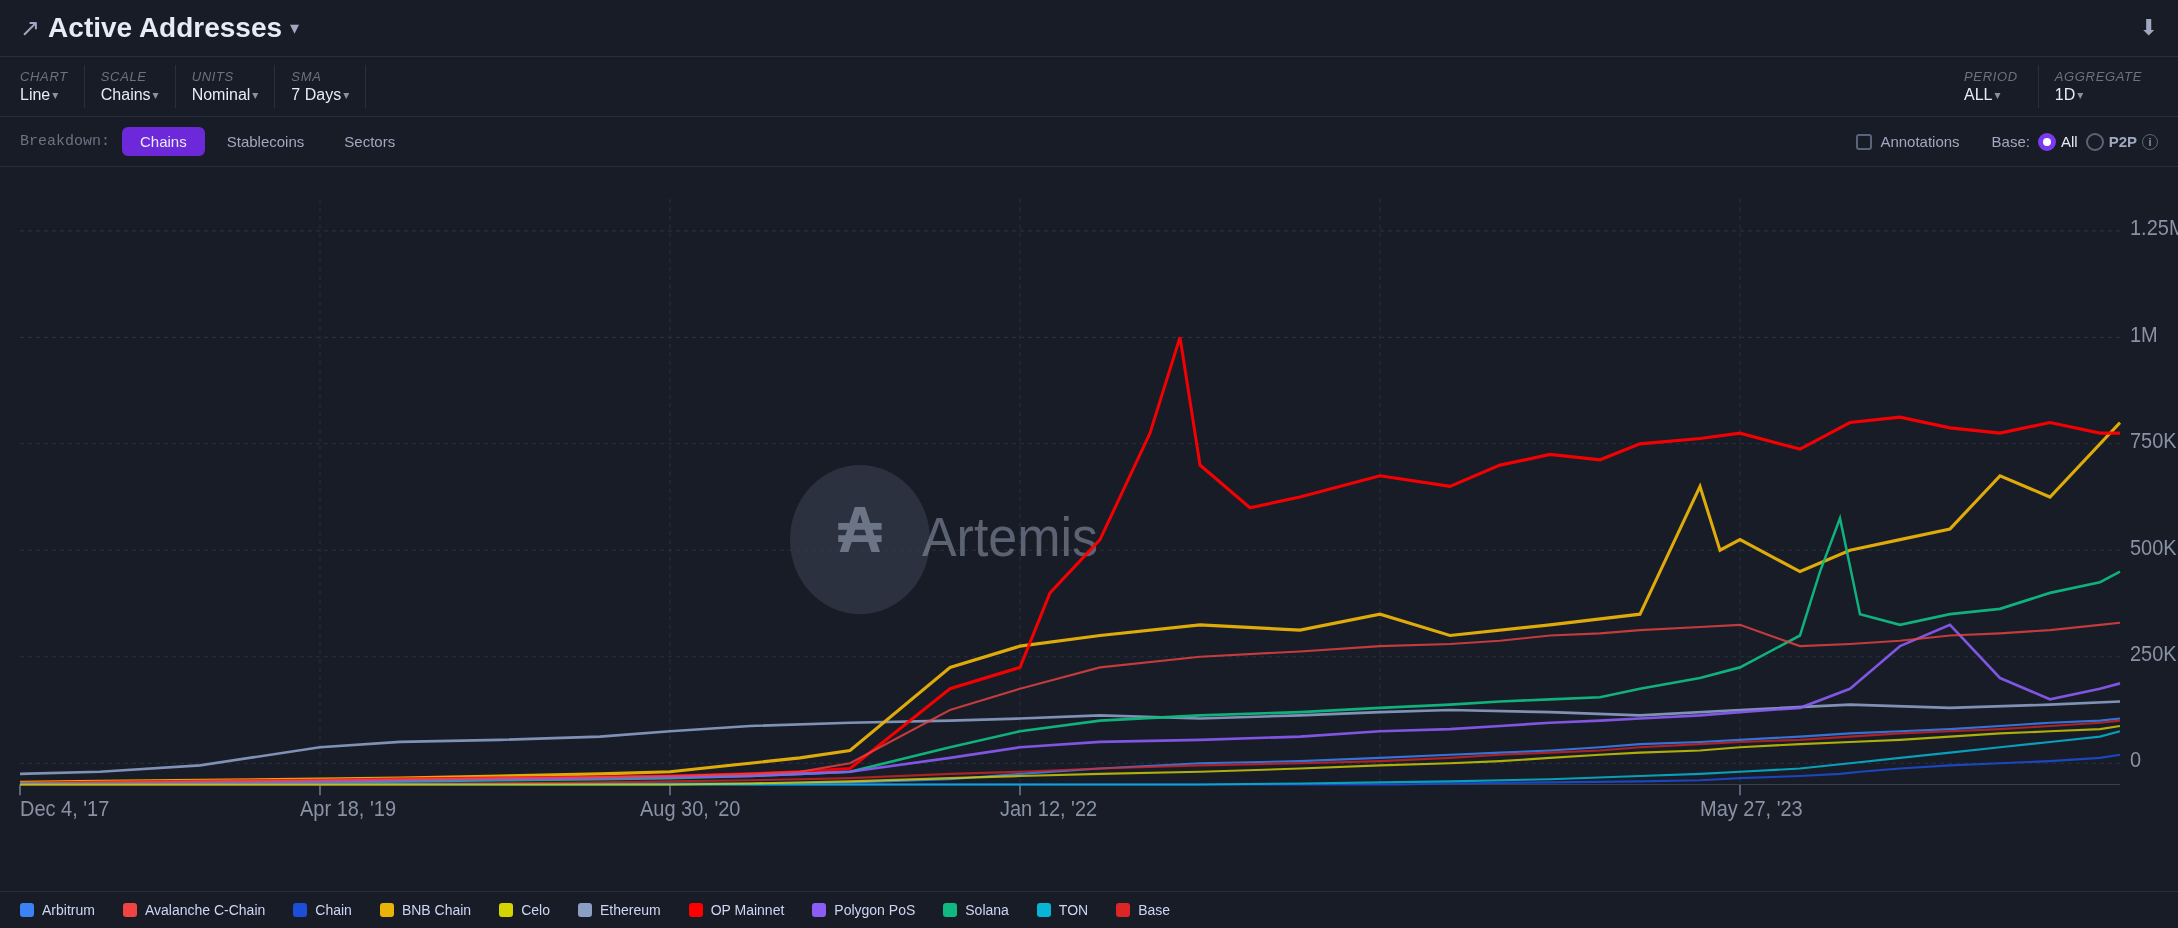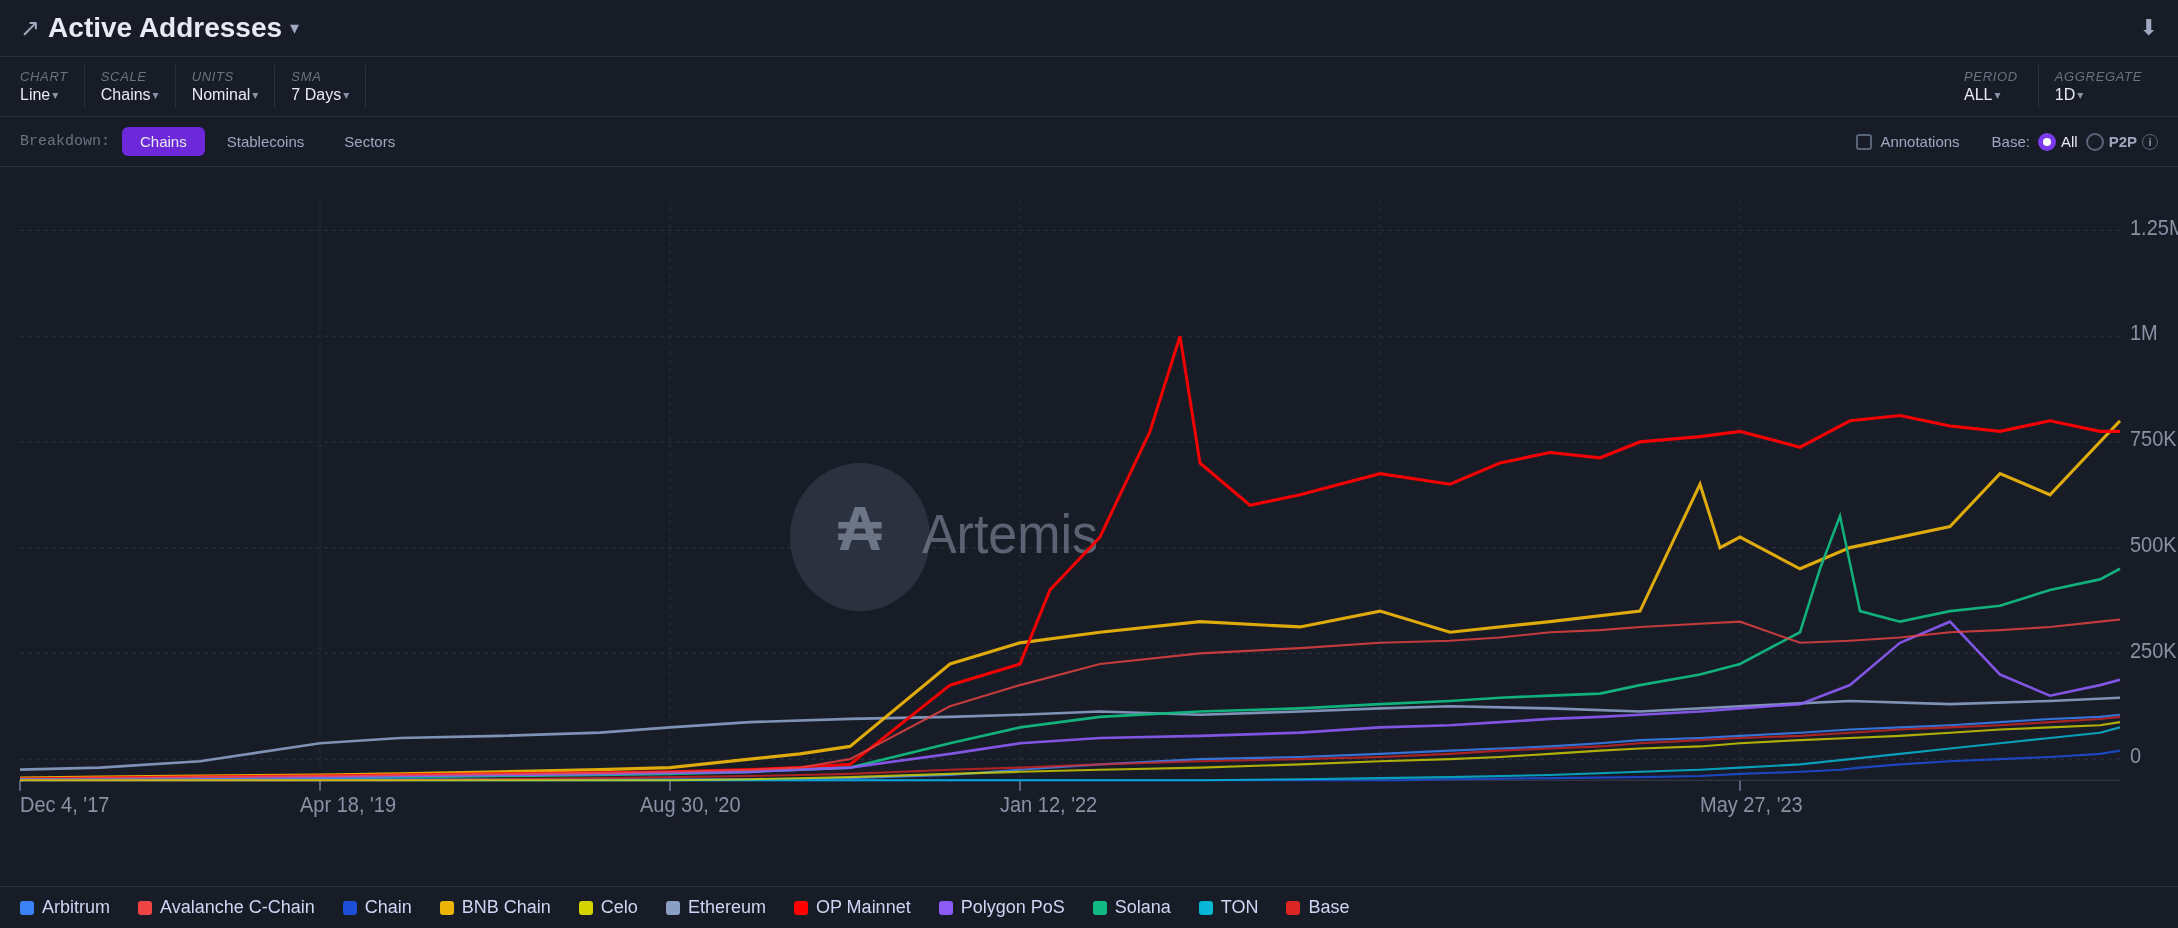--- a/index.html
+++ b/index.html
@@ -210,21 +210,21 @@
       align-items: center;
       padding: 10px 20px;
       gap: 28px;
       border-top: 1px solid #2a2f3e;
       background: #181c27;
     }
     .legend-item {
       display: flex;
       align-items: center;
       gap: 8px;
-      font-size: 18px;
+      font-size: 14px;
       color: #cdd6f4;
     }
     .legend-dot {
       width: 14px;
       height: 14px;
       border-radius: 3px;
     }
   </style>
 </head>
 <body>

